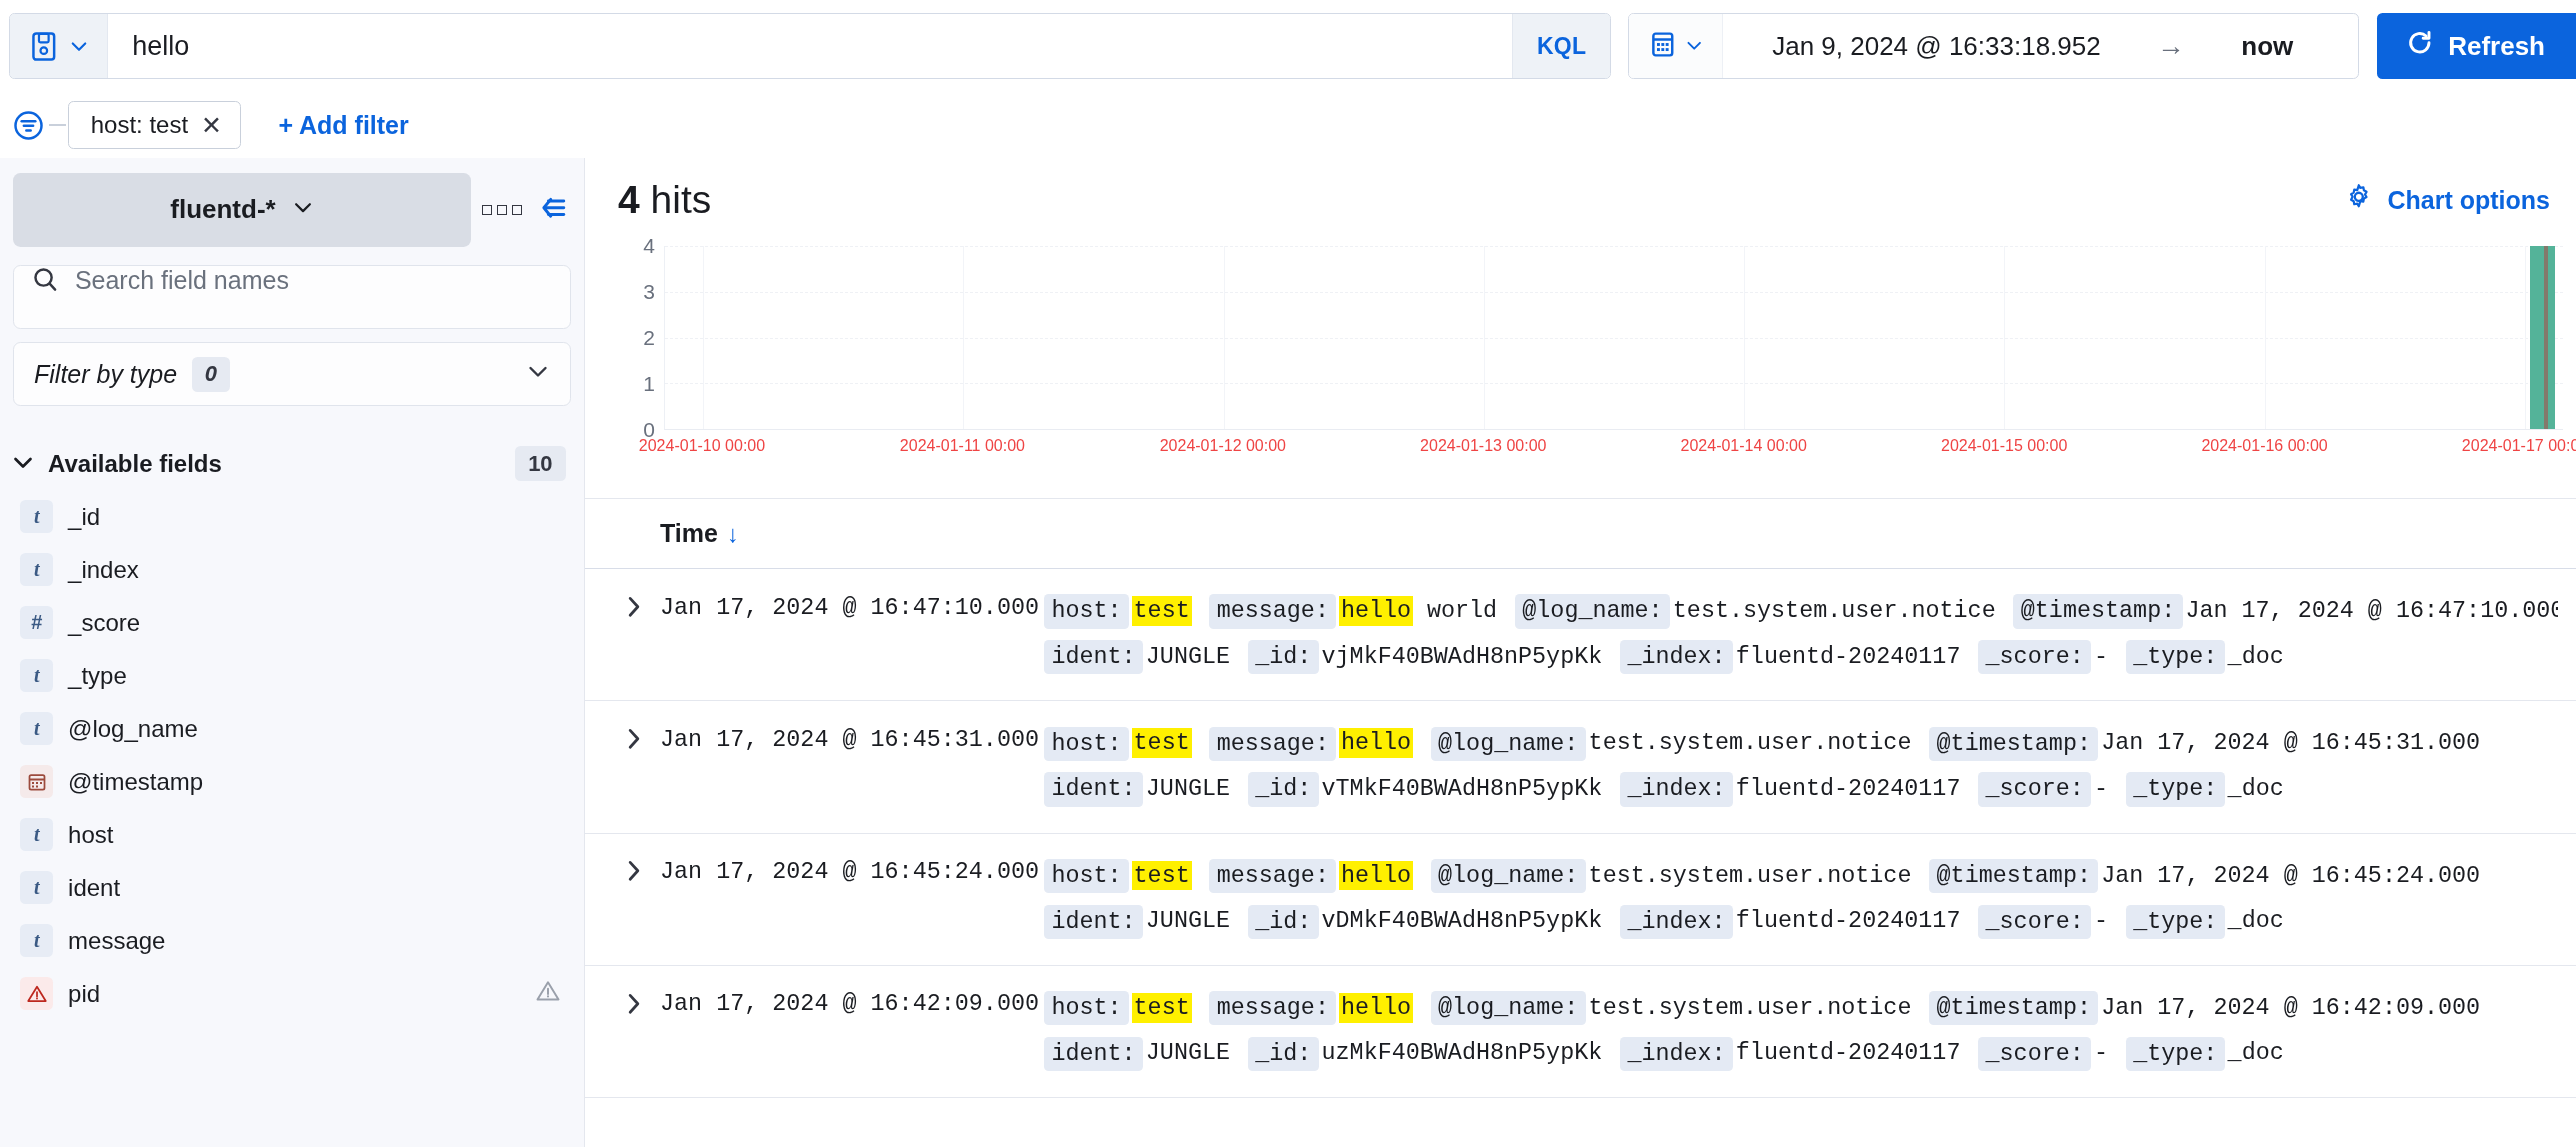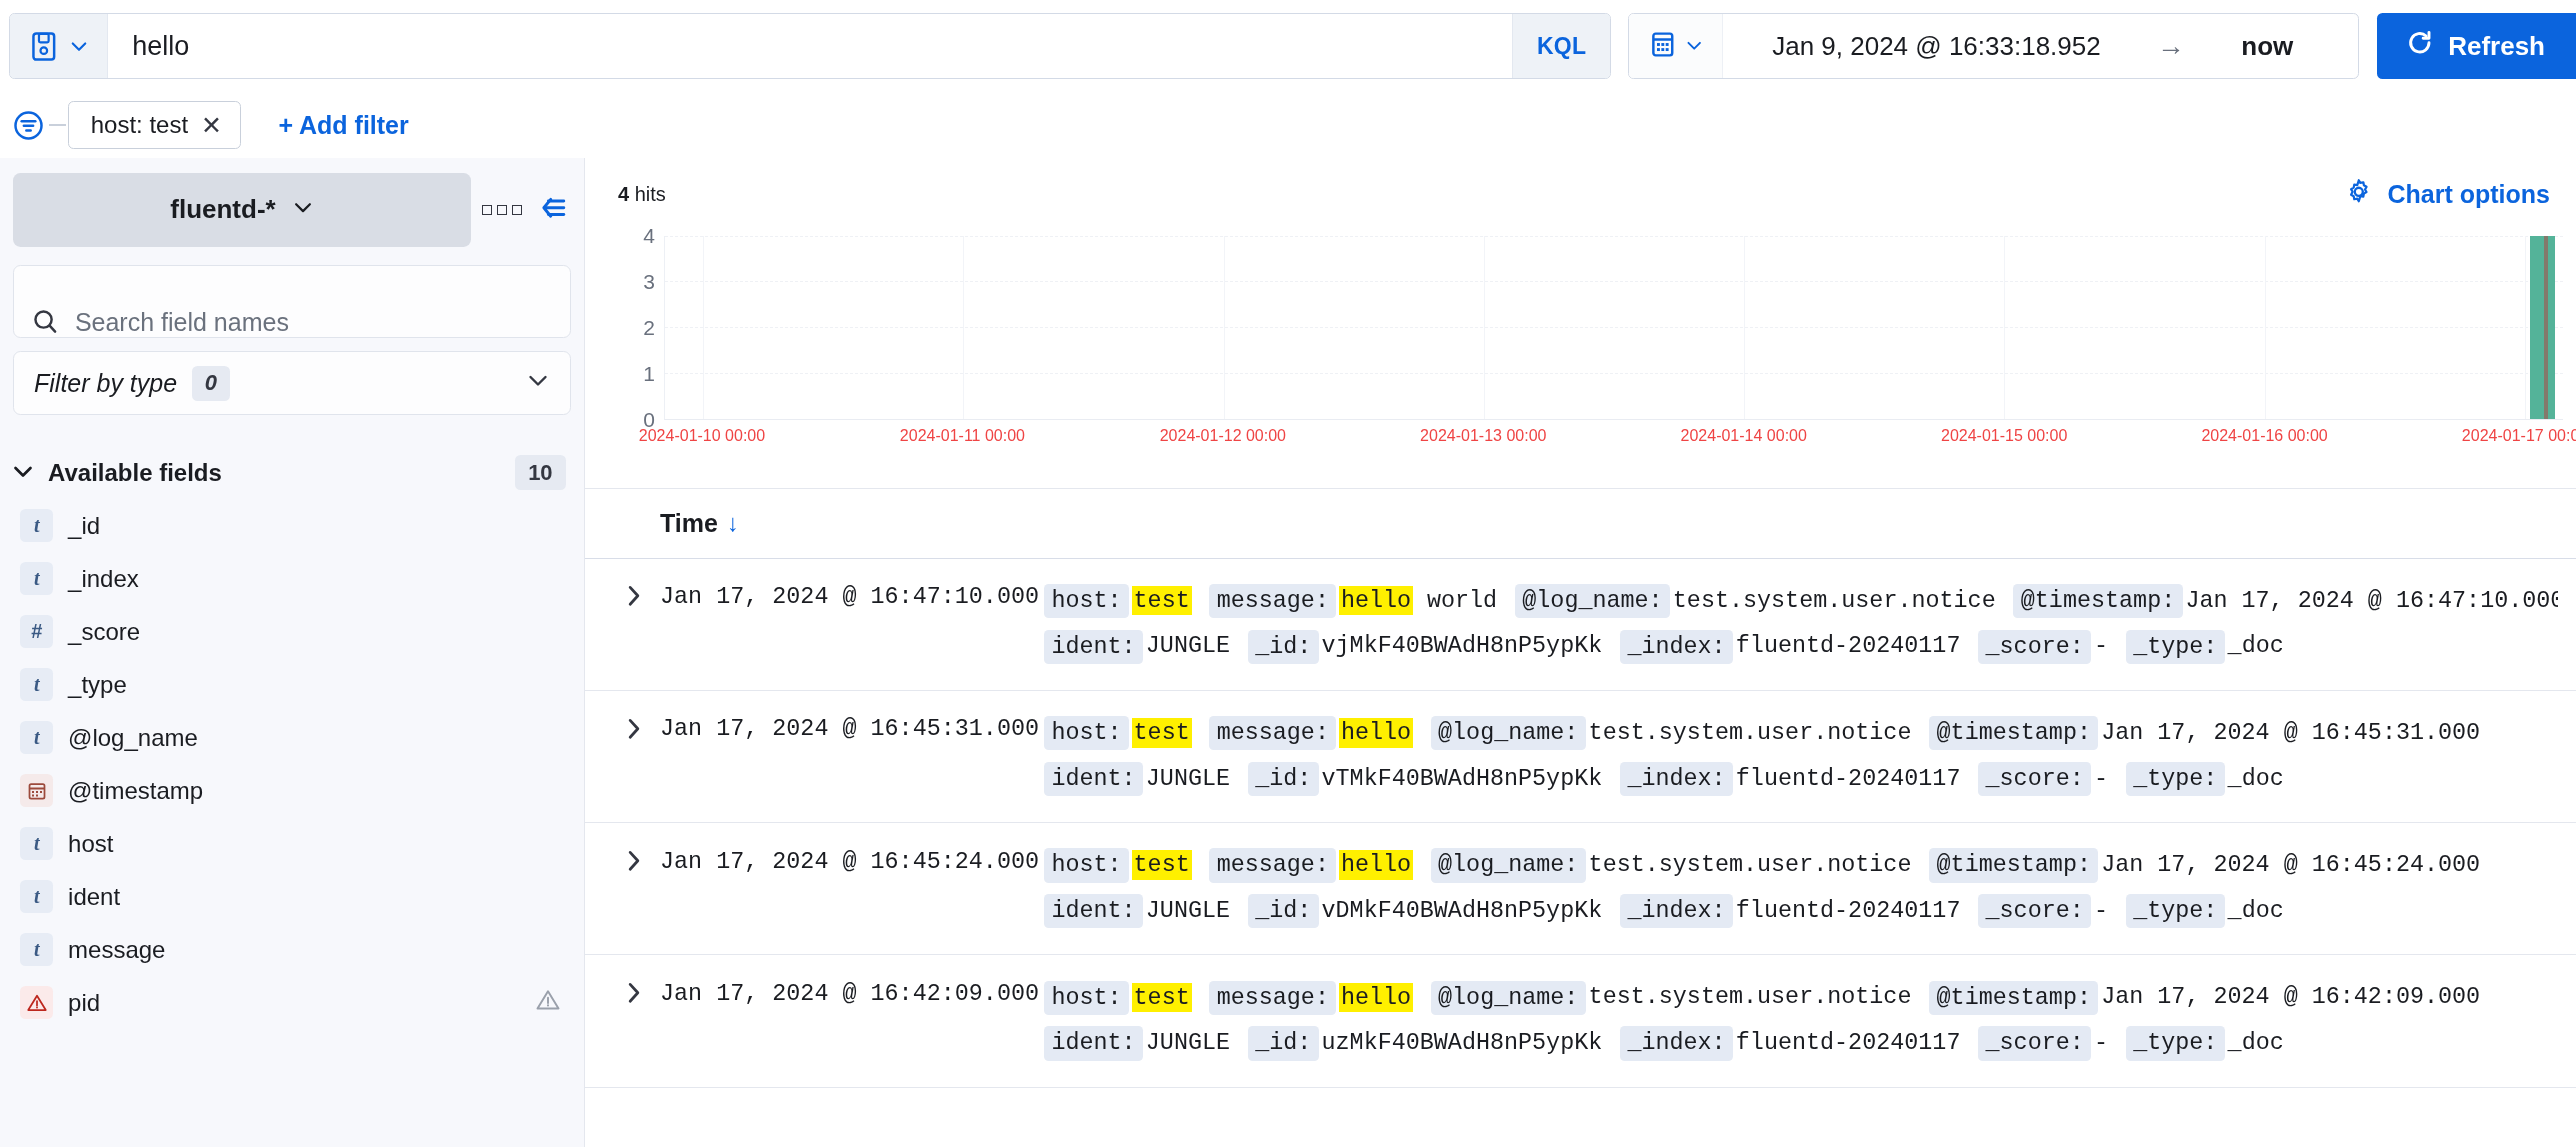--- a/index.html
+++ b/index.html
@@ -153,25 +153,25 @@
     border-radius: 7.4px;
     display: flex; align-items: center; justify-content: center;
     gap: 16.5px;
     font-size: 26px; font-weight: 700; color: #1a1c21;
   }
   .sb-headicons { display: flex; align-items: center; gap: 14.7px; padding-right: 3.7px; }
   .icon-grid3 { display:flex; gap: 4.6px; align-items:center; }
   .icon-grid3 i { width: 10px; height: 10px; border: 1.8px solid #343741; display:block; }
   .sb-search {
     margin: 9.2px 13px 0 13px;
-    height: 73px;
+    height: 64px;
     border: 0.9px solid #E0E4EC;
     border-radius: 7.4px;
     background: #FDFDFE;
-    display:flex; align-items:flex-end; gap: 16.5px;
+    display:flex; align-items:flex-start; gap: 16.5px;
     padding: 0 18.4px;
   }
   .sb-search .ph { font-size: 25px; color: #6A717D; }
   .sb-filtertype {
     margin: 13px 13px 16px 13px;
     height: 64px;
     border: 0.9px solid #E0E4EC;
     border-radius: 7.4px;
     background: #FDFDFE;
     display:flex; align-items:center;
@@ -217,21 +217,21 @@
   .field .sp { flex: 1 1 auto; }
   .warn-right { color:#BD271E; font-size: 24px; padding-right: 5.5px; }
 
   
   .main { flex: 1 1 auto; display:flex; flex-direction: column; min-width:0; min-height:0; background:#FFFFFF; }
   .hits-row {
     display:flex; align-items:center;
     padding: 20px 26px 0 33px;
   }
   .hits {
-    font-size: 20px; color:#1a1c21;
+    font-size: 39px; color:#1a1c21;
   }
   .hits b { font-weight: 800; }
   .hits-sp { flex: 1 1 auto; }
   .chart-options {
     display:flex; align-items:center; gap: 14.7px;
     color: #0B64DD; font-size: 25px; font-weight: 700;
   }
 
   
   .chartbox { padding: 24px 13px 0 33px; height: 276px; position: relative; }

